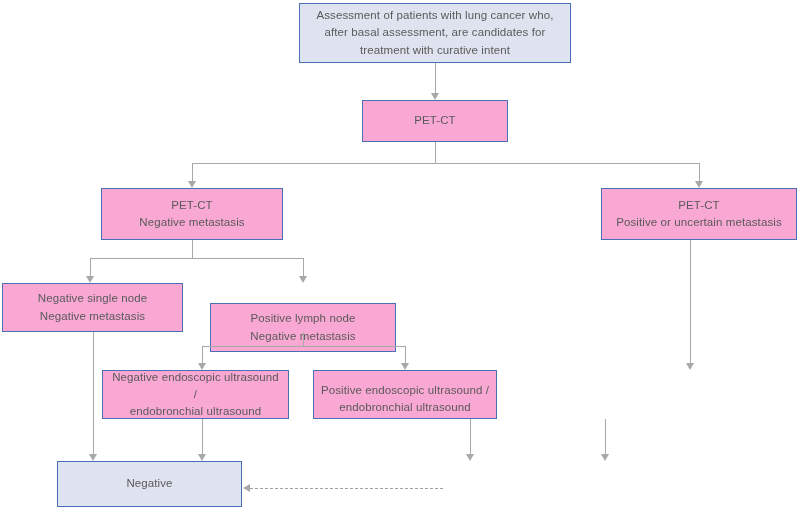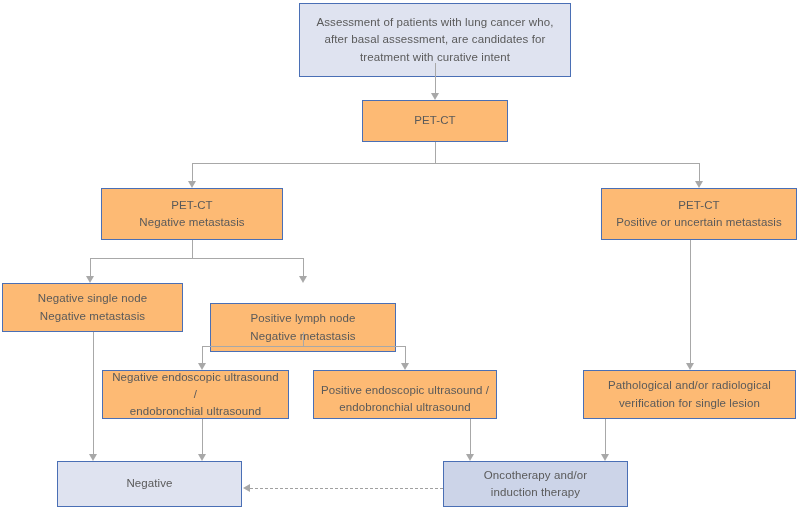--- a/index.html
+++ b/index.html
@@ -22,21 +22,21 @@
     box-sizing: border-box;
     border: 1px solid #4a6fb5;
     display: flex;
     align-items: center;
     justify-content: center;
     text-align: center;
     color: #5a5a5a;
     font-size: 11.5px;
     line-height: 1.5;
     letter-spacing: 0.1px;
-    background: #fdba74;
+    background: #f9a8d4;
     padding: 2px 6px;
   }
   .node.fill-light {
     background: #dfe3f0;
   }
   .node.fill-mid {
     background: #ccd4e8;
   }
   .node .label {
     display: block;
@@ -71,21 +71,21 @@
     position: absolute;
     height: 0;
     border-top: 1px dashed #a0a0a0;
   }
 </style>
 </head>
 <body>
 
 <div id="flowchart">
 
-  <div class="node fill-light" style="left:299px; top:3px; width:272px; height:74px;">
+  <div class="node fill-light" style="left:299px; top:3px; width:272px; height:60px;">
     <span class="label">Assessment of patients with lung cancer who,
 after basal assessment, are candidates for
 treatment with curative intent</span>
   </div>
 
   <div class="node" style="left:362px; top:100px; width:146px; height:42px;">
     <span class="label">PET-CT</span>
   </div>
 
   <div class="node" style="left:101px; top:188px; width:182px; height:52px;">
@@ -111,33 +111,25 @@
   <div class="node" style="left:102px; top:370px; width:187px; height:49px;">
     <span class="label">Negative endoscopic ultrasound /
 endobronchial ultrasound</span>
   </div>
 
   <div class="node" style="left:313px; top:370px; width:184px; height:49px;align-items:flex-end;">
     <span class="label">Positive endoscopic ultrasound /
 endobronchial ultrasound</span>
   </div>
 
-  <div class="node" style="left:583px; top:370px; width:213px; height:49px;">
-    <span class="label">Pathological and/or radiological
-verification for single lesion</span>
-  </div>
 
   <div class="node fill-light" style="left:57px; top:461px; width:185px; height:46px;">
     <span class="label">Negative</span>
   </div>
 
-  <div class="node fill-mid" style="left:443px; top:461px; width:185px; height:46px;">
-    <span class="label">Oncotherapy and/or
-induction therapy</span>
-  </div>
 
   <div class="vline" style="left:435px; top:63px; height:30px;"></div>
   <div class="arrowhead" style="left:430.5px; top:93px;"></div>
 
   <div class="vline" style="left:435px; top:142px; height:21px;"></div>
   <div class="hline" style="left:192px; top:163px; width:507px;"></div>
 
   <div class="vline" style="left:192px; top:163px; height:18px;"></div>
   <div class="arrowhead" style="left:187.5px; top:181px;"></div>
 

